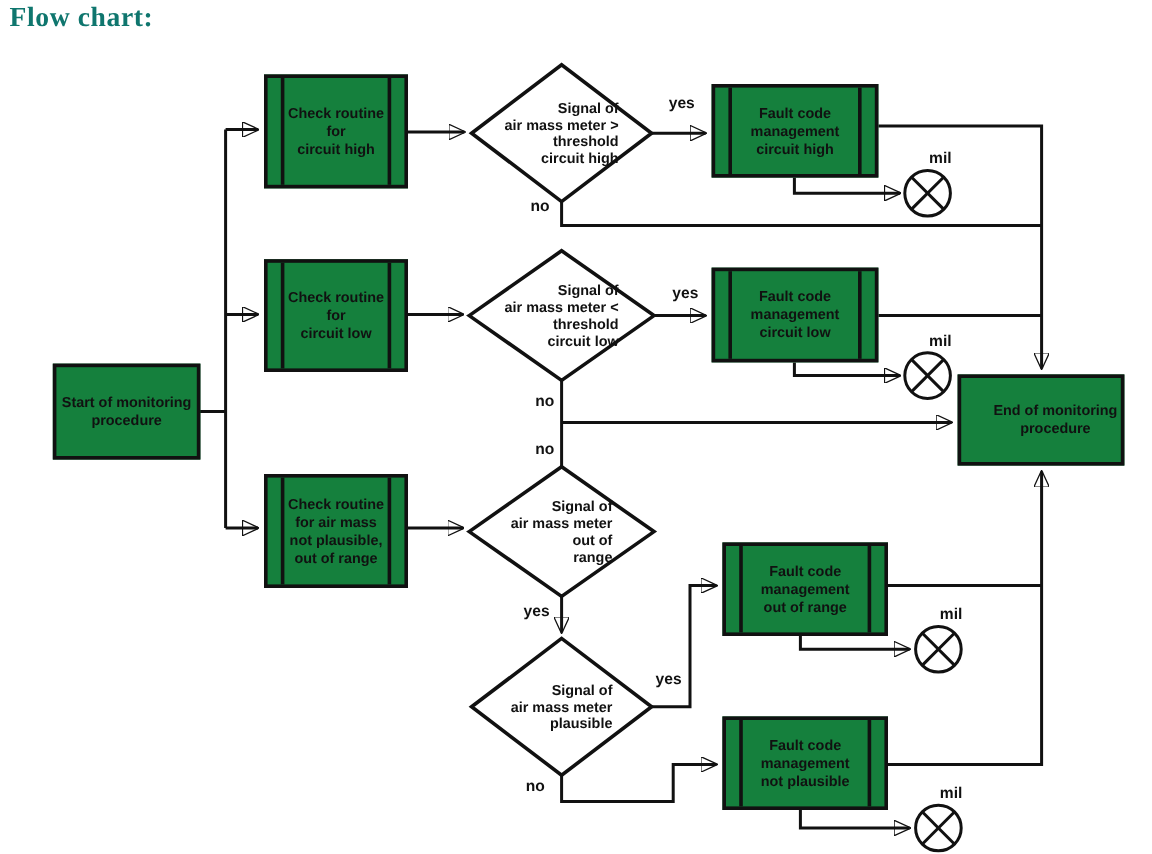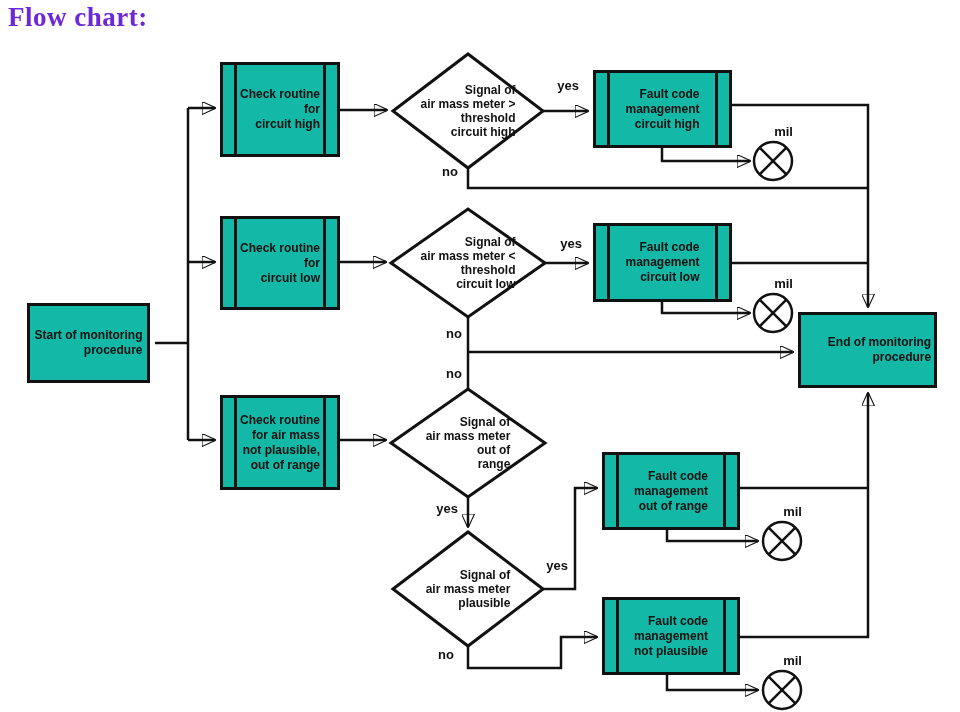--- a/index.html
+++ b/index.html
@@ -3,29 +3,29 @@
 <meta charset="utf-8">
 <style>
   html,body{margin:0;padding:0;background:#ffffff;}
   .canvas{
     position:relative;width:960px;height:712px;background:#ffffff;
     font-family:"Liberation Sans",sans-serif;color:#111;overflow:hidden;
   }
   .title{
     position:absolute;left:8px;top:2px;
     font-family:"Liberation Serif","DejaVu Serif",serif;
-    font-weight:bold;font-size:27px;color:#6d28d9;letter-spacing:0.5px;
+    font-weight:bold;font-size:23px;color:#0f766e;letter-spacing:0.5px;
   }
   svg.layer{position:absolute;left:0;top:0;}
   svg.layer path, svg.layer polygon, svg.layer circle, svg.layer line{
     stroke:#111;fill:none;
   }
   .node{
     position:absolute;display:flex;align-items:center;justify-content:center;
-    text-align:right;background:#14b8a6;border:3px solid #111;
+    text-align:center;background:#15803d;border:3px solid #111;
     font-size:12px;font-weight:bold;line-height:15px;white-space:pre-line;
     box-sizing:border-box;color:#111;
   }
   .sub::before,.sub::after{
     content:"";position:absolute;top:0;bottom:0;width:3px;background:#111;
   }
   .sub::before{left:11px;}
   .sub::after{right:11px;}
   .sub{padding:0 17px;}
   .diamond-label{
@@ -109,21 +109,21 @@
         <line x1="795.1" y1="527.9" x2="768.9" y2="554.1"></line>
       </g>
       <g>
         <circle cx="782" cy="690" r="19" fill="#ffffff"></circle>
         <line x1="768.9" y1="676.9" x2="795.1" y2="703.1"></line>
         <line x1="795.1" y1="676.9" x2="768.9" y2="703.1"></line>
       </g>
     </g>
   </svg>
 
-  <div class="node" style="left:27px;top:303px;width:123px;height:80px;">Start of monitoring
+  <div class="node" style="left:44px;top:303px;width:123px;height:80px;">Start of monitoring
 procedure</div>
 
   <div class="node sub" style="left:220px;top:62px;width:120px;height:95px;">Check routine
 for
 circuit high</div>
 
   <div class="node sub" style="left:220px;top:216px;width:120px;height:94px;">Check routine
 for
 circuit low</div>
 

